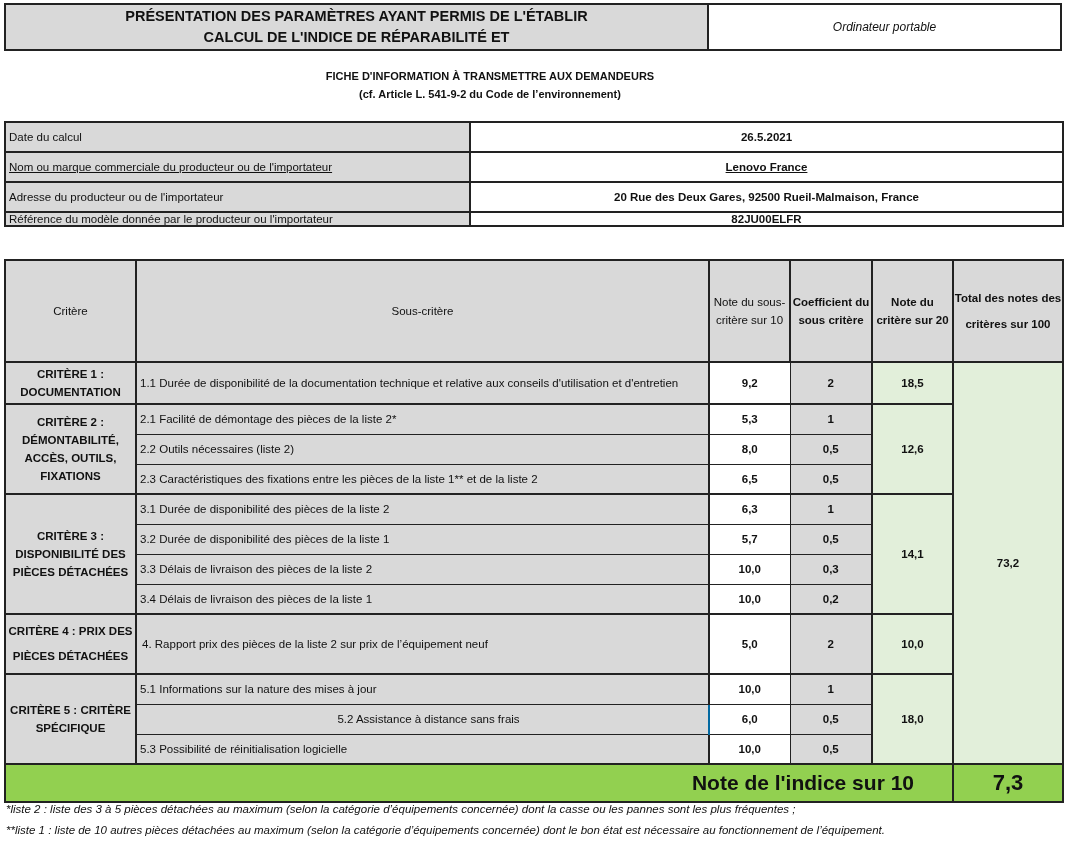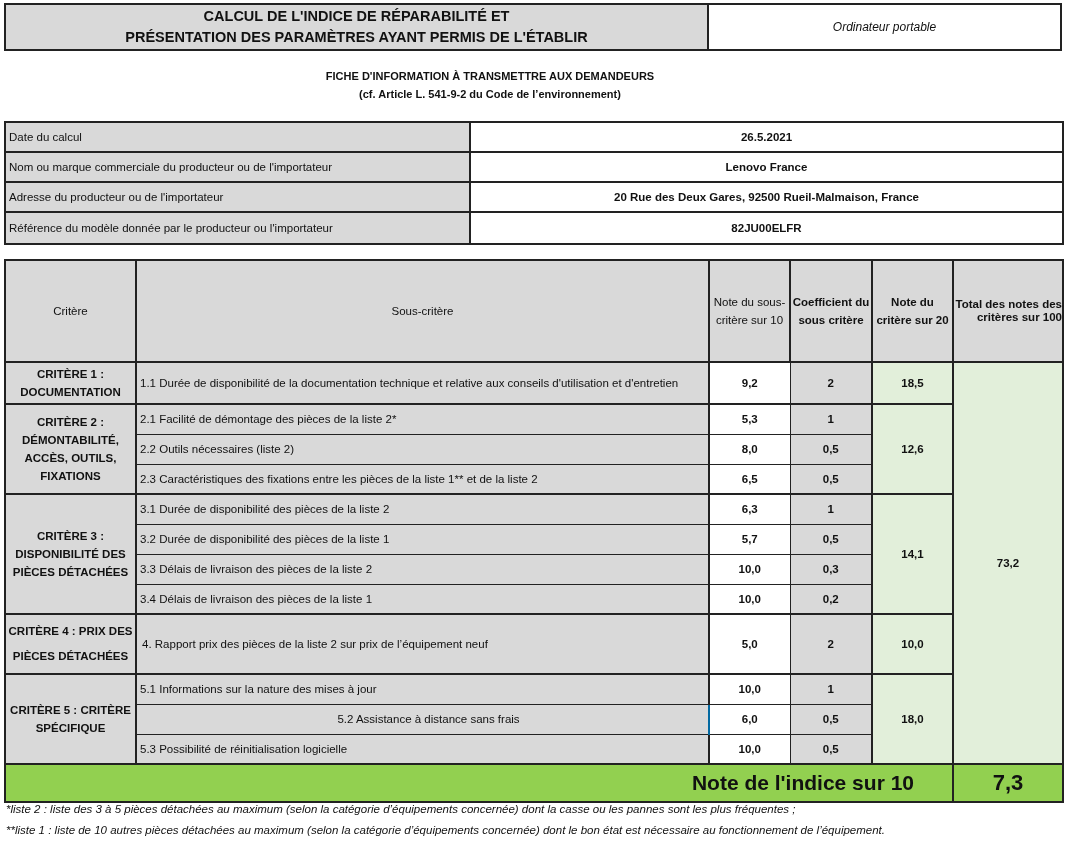--- a/index.html
+++ b/index.html
@@ -14,51 +14,51 @@
   table { border-collapse: collapse; table-layout: fixed; }
   td { border: 1px solid #222; padding: 0; box-sizing: border-box; }
   .b2 { border-width: 2px; }
   .small { font-size: 11.5px; }
   .bold { font-weight: bold; }
 </style>
 </head>
 <body>
 
 <div class="abs gray flexc" style="left:4px;top:3px;width:705px;height:48px;border:2px solid #222;flex-direction:column;font-weight:bold;font-size:14.5px;line-height:21px;">
+  <span>PRÉSENTATION DES PARAMÈTRES AYANT PERMIS DE L'ÉTABLIR</span>
   <span>CALCUL DE L'INDICE DE RÉPARABILITÉ ET</span>
-  <span>PRÉSENTATION DES PARAMÈTRES AYANT PERMIS DE L'ÉTABLIR</span>
 </div>
 <div class="abs white flexc" style="left:707px;top:3px;width:355px;height:48px;border:2px solid #222;font-style:italic;font-size:12px;">
   <span>Ordinateur portable</span>
 </div>
 
 <div class="abs flexc" style="left:200px;top:66px;width:580px;height:38px;flex-direction:column;font-size:11px;font-weight:bold;line-height:18px;">
   <span>FICHE D'INFORMATION À TRANSMETTRE AUX DEMANDEURS</span>
   <span>(cf. Article L. 541-9-2 du Code de l’environnement)</span>
 </div>
 
 <table class="abs" style="left:4px;top:121px;width:1058px;border:2px solid #222;">
   <colgroup>
       <col style="width:465px">
       <col style="width:593px">
     </colgroup>
   <tbody id="info-body">
       <tr style="height: 30px;">
         <td class="gray small b2" style="padding-left:3px;">Date du calcul</td>
         <td class="white small b2 bold" style="text-align:center;">26.5.2021</td>
       </tr>
-      <tr style="height: 30px;">
+      <tr style="height: 30px; text-decoration: underline;">
         <td class="gray small b2" style="padding-left:3px;">Nom ou marque commerciale du producteur ou de l'importateur</td>
         <td class="white small b2 bold" style="text-align:center;">Lenovo France</td>
       </tr>
       <tr style="height: 30px;">
         <td class="gray small b2" style="padding-left:3px;">Adresse du producteur ou de l'importateur</td>
         <td class="white small b2 bold" style="text-align:center;">20 Rue des Deux Gares, 92500 Rueil-Malmaison, France</td>
       </tr>
-      <tr style="height: 32px;">
+      <tr style="height: 14px;">
         <td class="gray small b2" style="padding-left:3px;">Référence du modèle donnée par le producteur ou l'importateur</td>
         <td class="white small b2 bold" style="text-align:center;">82JU00ELFR</td>
       </tr>
     </tbody>
 </table>
 
 <table class="abs" style="left:4px;top:259px;width:1058px;border:2px solid #222;">
   <colgroup>
     <col style="width:131px">
       <col style="width:573px">
@@ -67,21 +67,21 @@
       <col style="width:81px">
       <col style="width:110px">
   </colgroup>
   <thead>
     <tr style="height:102px;">
       <td class="gray small b2" style="text-align:center;">Critère</td>
       <td class="gray small b2" style="text-align:center;">Sous-critère</td>
       <td class="gray small b2" style="text-align:center;line-height:18px;">Note du sous-critère sur 10</td>
       <td class="gray small b2 bold" style="text-align:center;line-height:18px;">Coefficient du sous critère</td>
       <td class="gray small b2 bold" style="text-align:center;line-height:18px;">Note du critère sur 20</td>
-      <td class="gray small b2 bold" style="text-align:right;line-height:13px;">Total des notes des critères sur 100</td>
+      <td class="gray small b2 bold" style="text-align:center;line-height:26px;">Total des notes des critères sur 100</td>
     </tr>
   </thead>
   <tbody id="crit-body">
       <tr style="height: 42px;">
         <td rowspan="1" class="gray small bold b2" style="text-align:center;line-height:18px;padding:0 2px;">CRITÈRE 1 : DOCUMENTATION</td>
         <td class="gray small" style="padding-left:3px;line-height:18px;border-top:2px solid #0ea5e9;border-left:2px solid #222;border-right:2px solid #222;">1.1 Durée de disponibilité de la documentation technique et relative aux conseils d'utilisation et d'entretien</td>
         <td class="white small bold" style="text-align:center;border-top:2px solid #222;">9,2</td>
         <td class="gray small bold" style="text-align:center;border-top:2px solid #222;">2</td>
         <td rowspan="1" class="lgreen small bold b2" style="text-align:center;">18,5</td>
         <td rowspan="12" class="lgreen small bold b2" style="text-align:center;">73,2</td>

